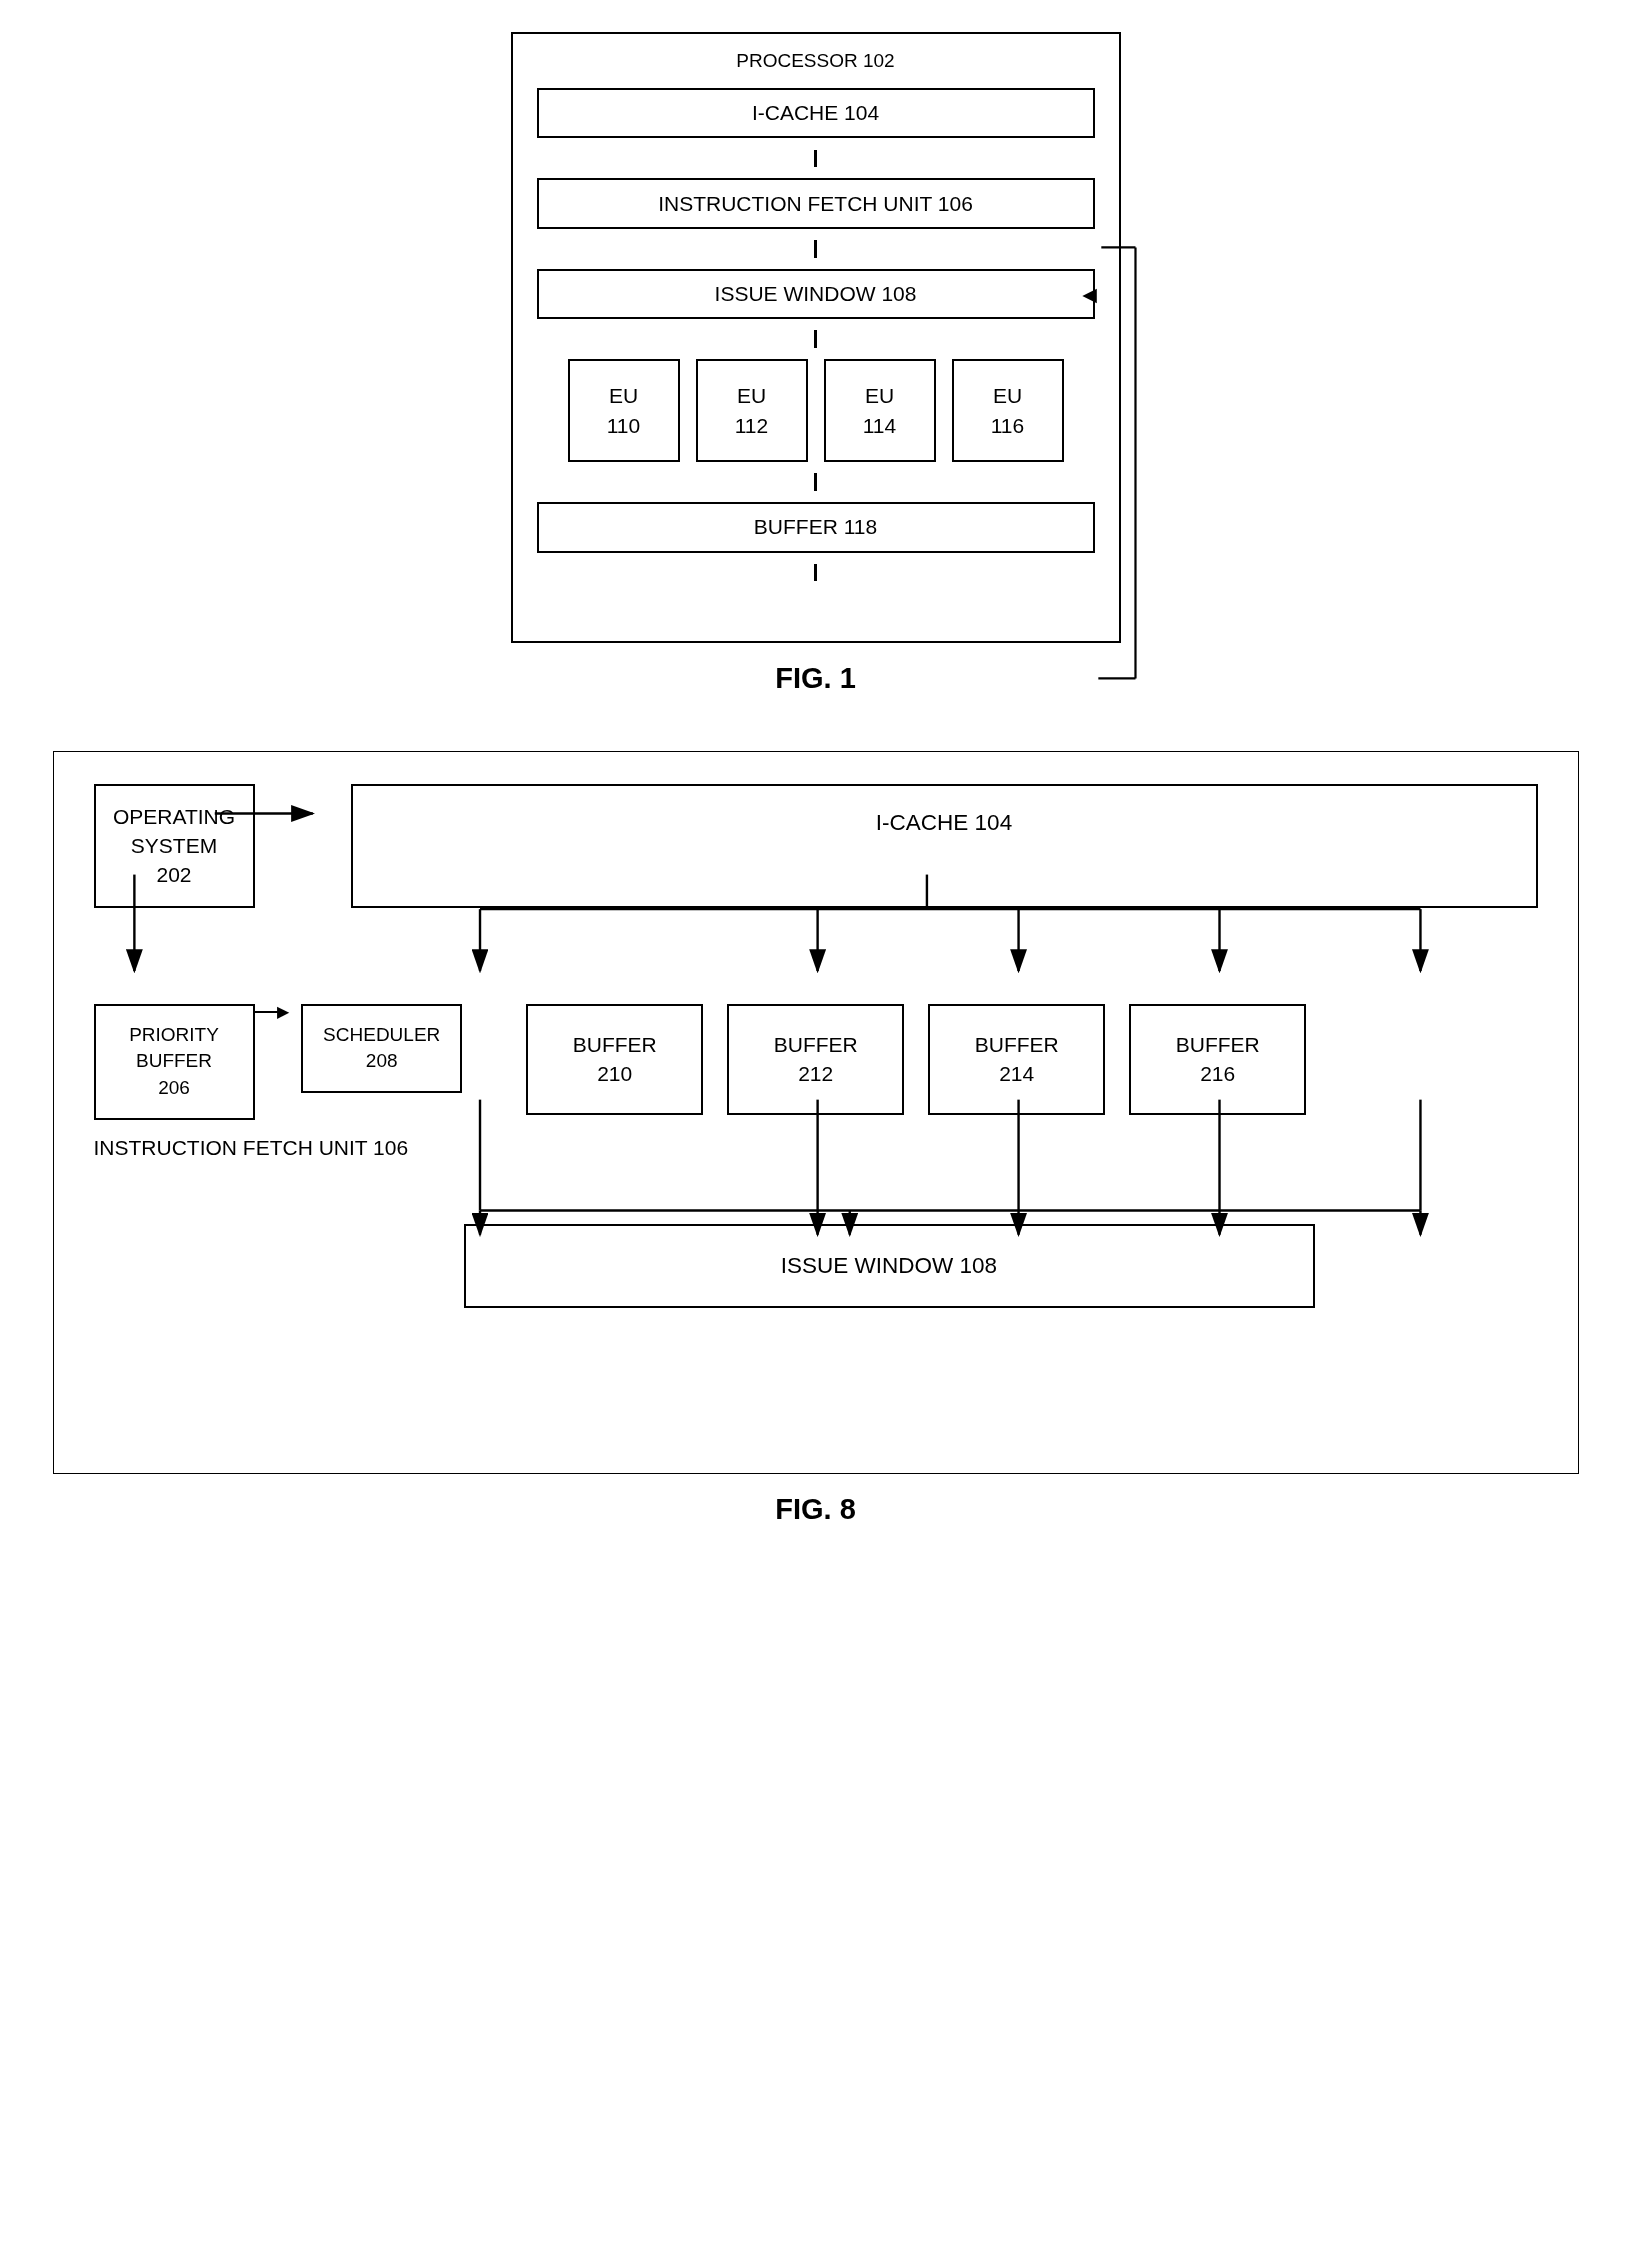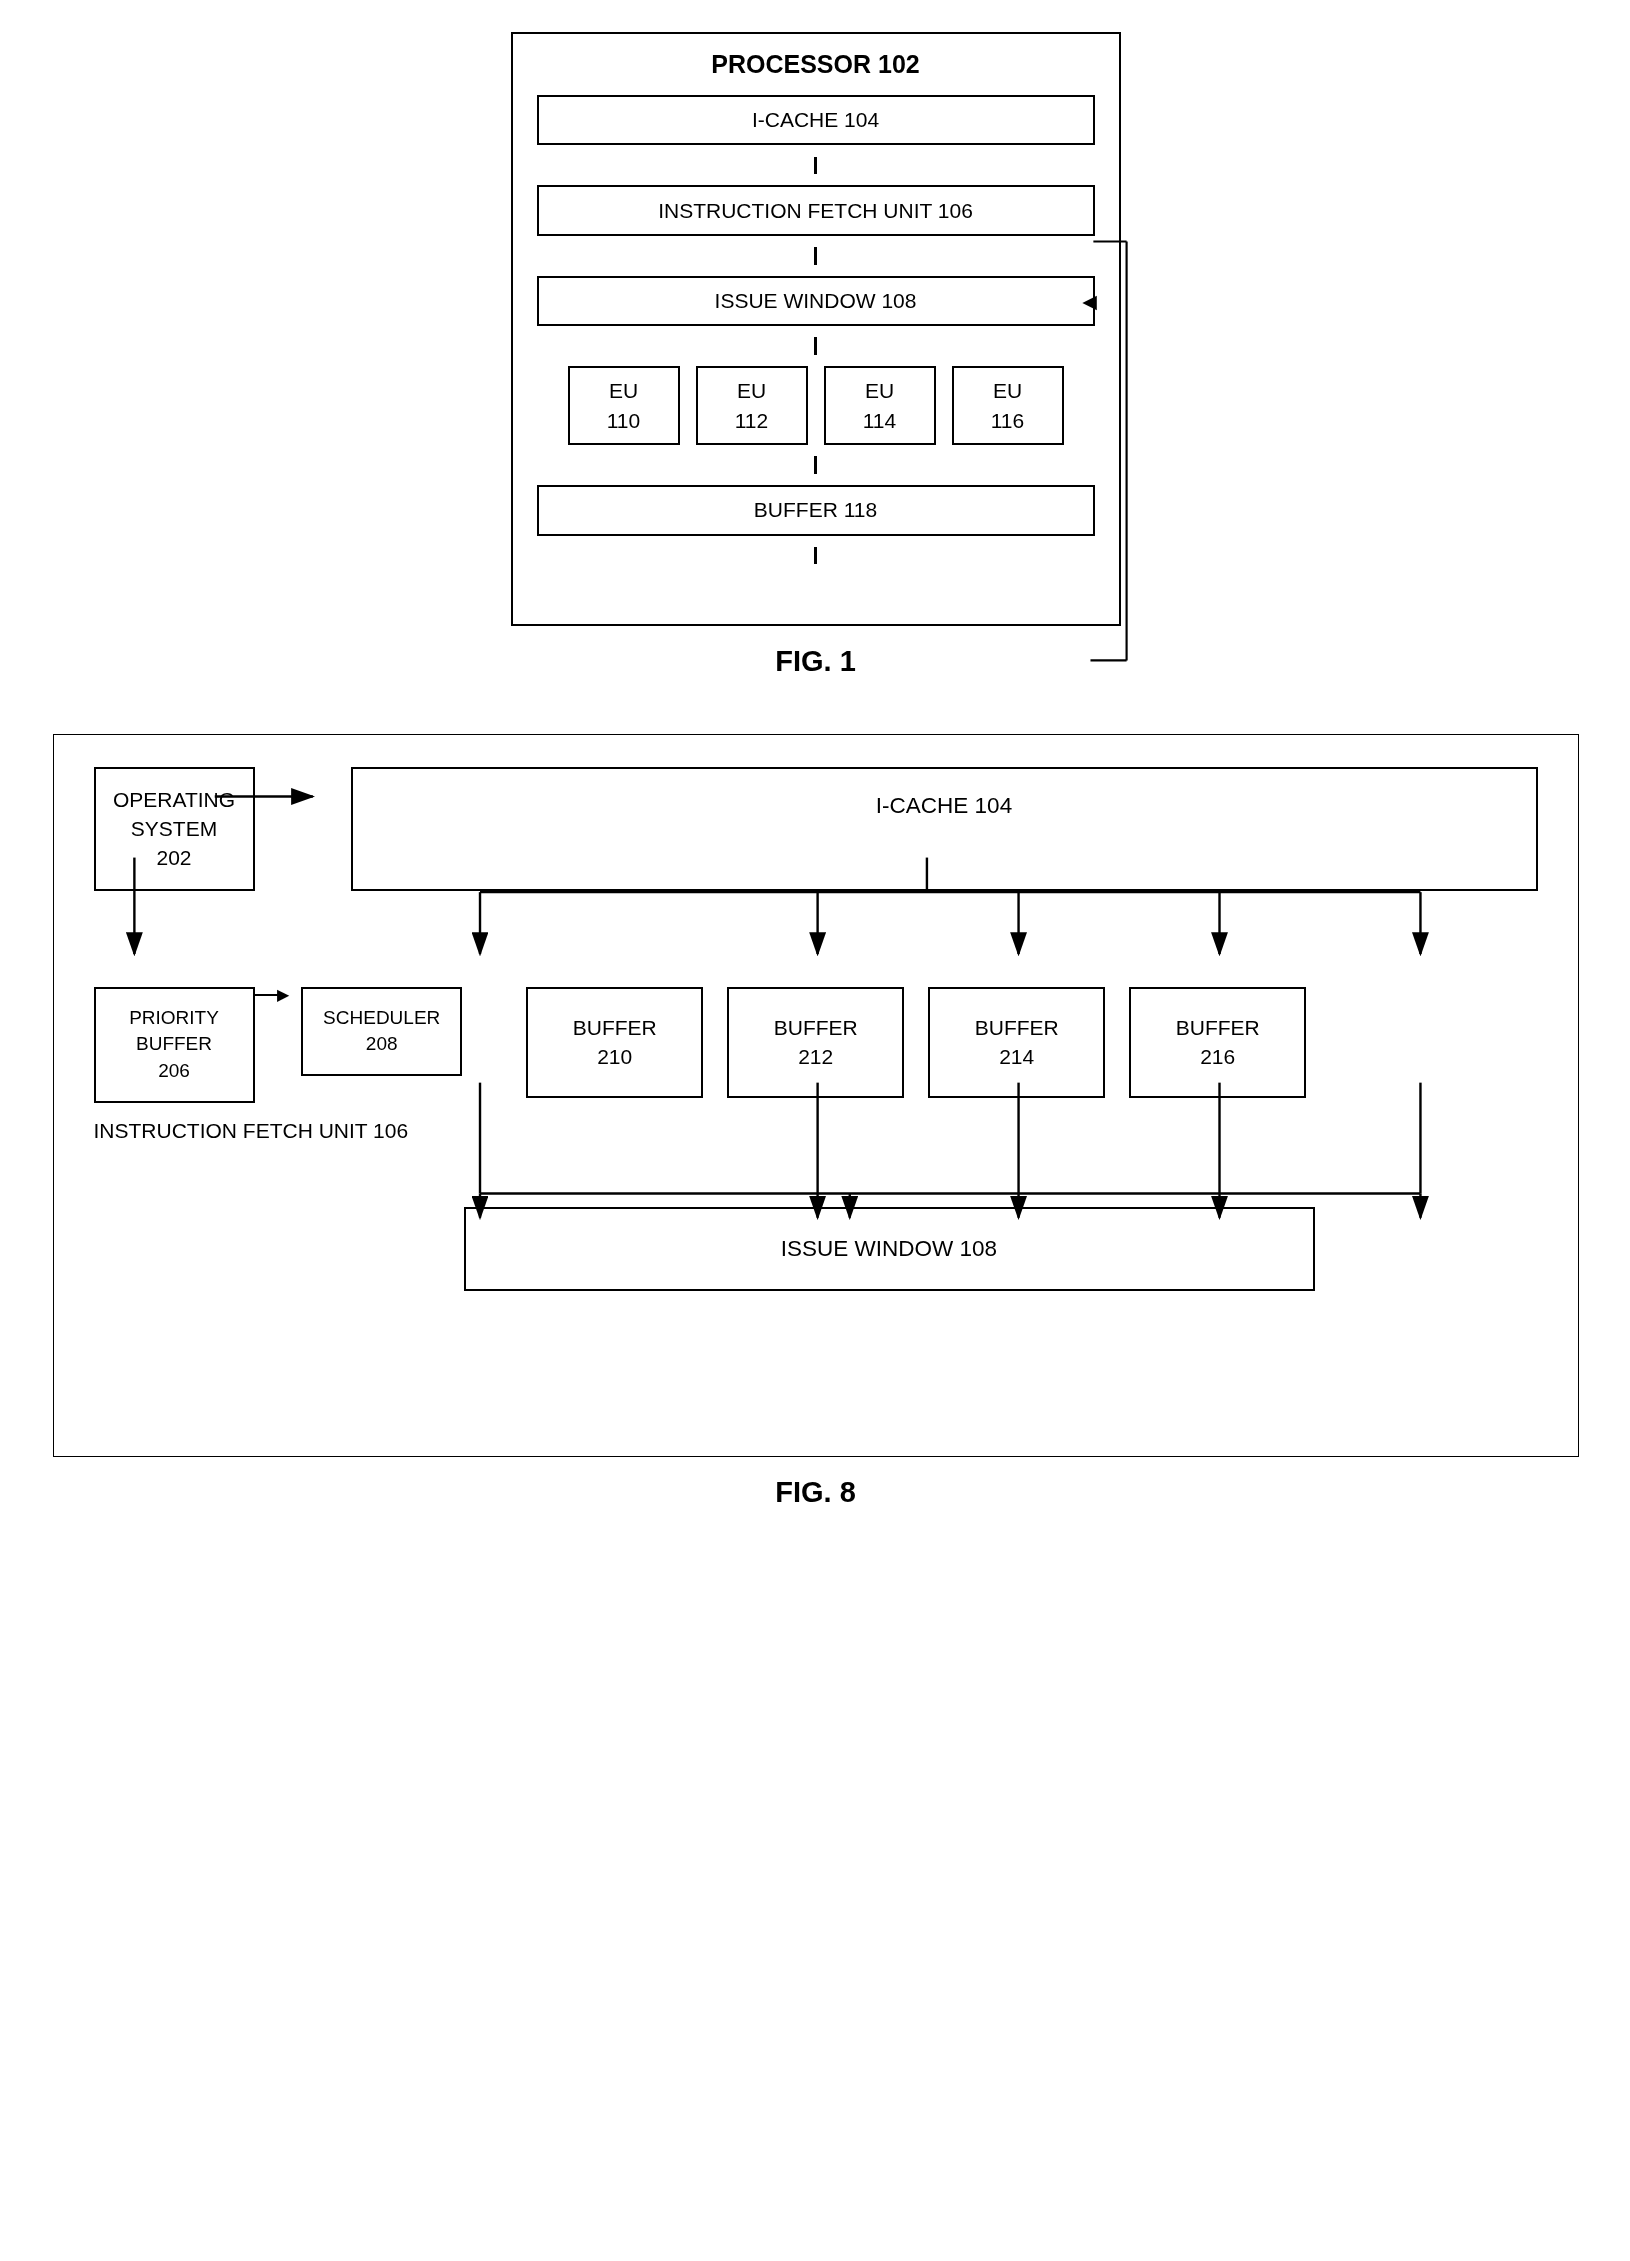--- a/index.html
+++ b/index.html
@@ -27,22 +27,22 @@
       padding: 16px 24px 24px 24px;
       width: 610px;
       display: flex;
       flex-direction: column;
       align-items: center;
       gap: 11.2px;
       position: relative;
     }
 
     .processor-title {
-      font-size: 25px;
-      font-weight: bold;
+      font-size: 19px;
+      font-weight: normal;
       text-align: right;
       margin-bottom: 4.8px;
     }
 
     .block-box {
       border: 2px solid #000;
       text-align: center;
       font-size: 21px;
       padding: 11.2px 8px;
       width: 100%;
@@ -52,21 +52,21 @@
       display: flex;
       gap: 16px;
       width: 100%;
       justify-content: center;
     }
 
     .eu-box {
       border: 2px solid #000;
       text-align: center;
       font-size: 21px;
-      padding: 8px 8px;
+      padding: 20px 8px;
       width: 112px;
       line-height: 1.4;
     }
 
     .fig-label {
       font-size: 29px;
       font-weight: bold;
       margin-top: 19px;
       text-align: right;
     }

